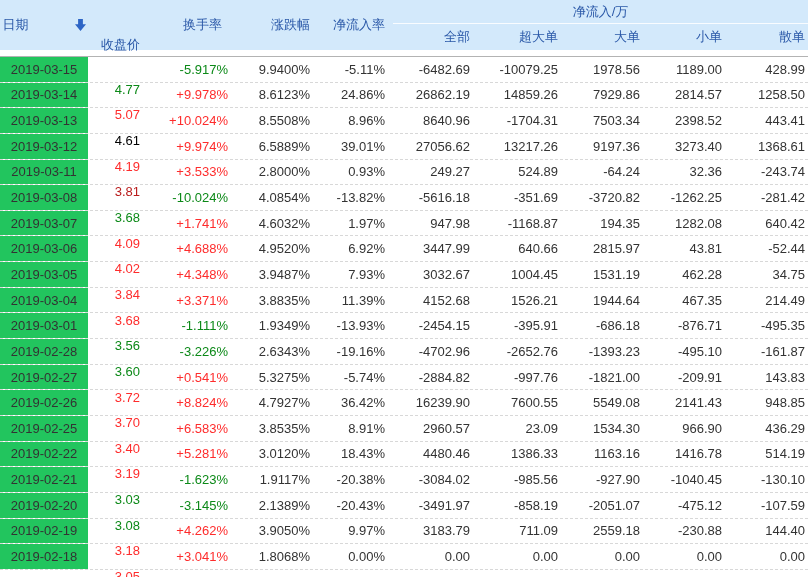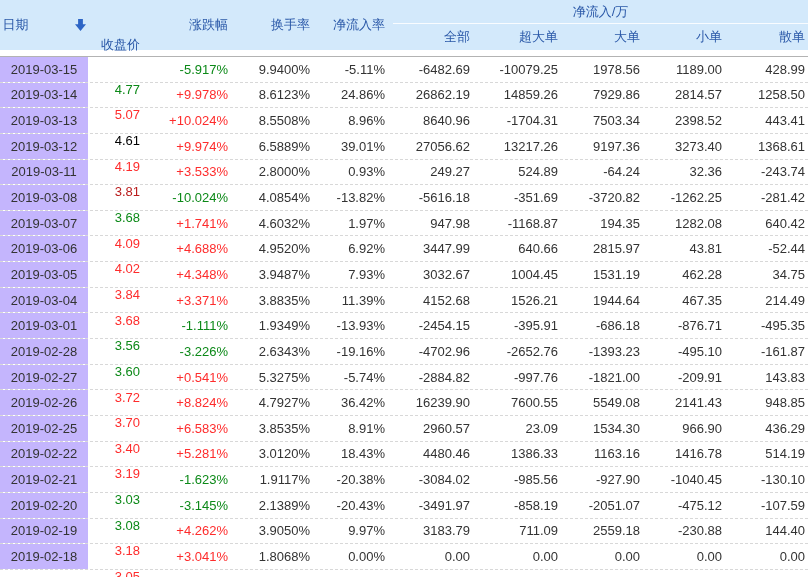--- a/index.html
+++ b/index.html
@@ -57,42 +57,42 @@
     height: 25.65px;
     border-bottom: 1px dashed #d8d8d8;
     font-size: 13px;
     color: #333;
   }
   .cell {
     display: flex; align-items: center; justify-content: flex-end;
     padding-right: 8px; height: 100%;
   }
   .cell.date {
-    background: #c4b5fd;
+    background: #22c55e;
     justify-content: center;
     padding-right: 0;
   }
 </style>
 </head>
 <body>
 
 <div class="wrap">
 
   <div class="thead">
     <div class="hcell date-h c1">
       <span>日期</span>
       <span class="sort-icon">
         <svg width="11" height="12" viewBox="0 0 11 12">
             <path d="M3.1 0 H7.9 V5.2 H11 L5.5 12 L0 5.2 H3.1 Z" fill="#2d65c6"></path>
           </svg>
       </span>
     </div>
     <div class="hcell c2">收盘价</div>
+    <div class="hcell c4">换手率</div>
     <div class="hcell c3">涨跌幅</div>
-    <div class="hcell c4">换手率</div>
     <div class="hcell c5">净流入率</div>
     <div class="group">
       <div class="group-title">净流入/万</div>
       <div class="subrow">
         <div class="hcell c6">全部</div>
         <div class="hcell c7">超大单</div>
         <div class="hcell c8">大单</div>
         <div class="hcell c9">小单</div>
         <div class="hcell c10">散单</div>
       </div>

